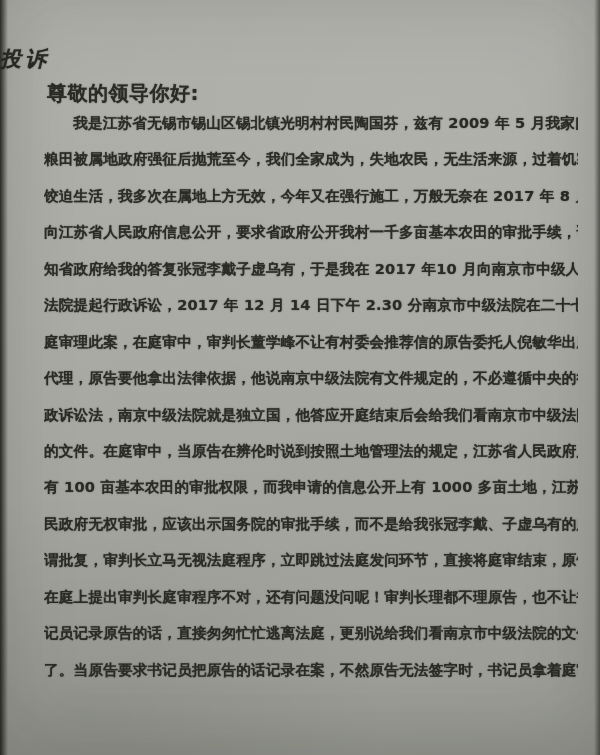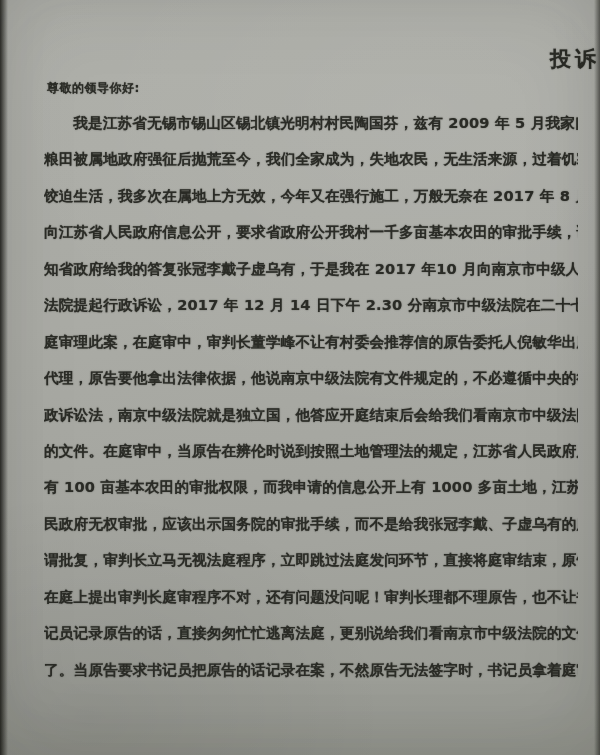--- a/index.html
+++ b/index.html
@@ -26,26 +26,26 @@
     position:absolute; right:0; top:0; bottom:0; width:6px;
     background: linear-gradient(to left, rgba(18,18,14,0.55), rgba(18,18,14,0));
   }
   .ink {
     color: rgba(40,41,36,0.93);
     text-shadow: 0 0 1.2px rgba(48,49,43,0.85);
     font-weight: 600;
   }
   .title {
     position:absolute; top:45px; left:0; right:0;
-    margin:0; text-align:right;
-    font-size:21px; letter-spacing:4px;
+    margin:0; text-align:left;
+    font-size:21px; letter-spacing:4px;font-style:italic;
   }
   .salutation {
     position:absolute; top:80px; left:47px;
-    font-size:12px; letter-spacing:0.5px;
+    font-size:20px; letter-spacing:0.5px;
   }
   .body-text {
     position:absolute; top:105px; left:44px; width:534px;
     font-size:14.6px; line-height:36.45px; letter-spacing:0.2px;
   }
   .line {
     text-align: justify;
     text-align-last: justify;
     height: 36.45px;
     overflow: hidden;

